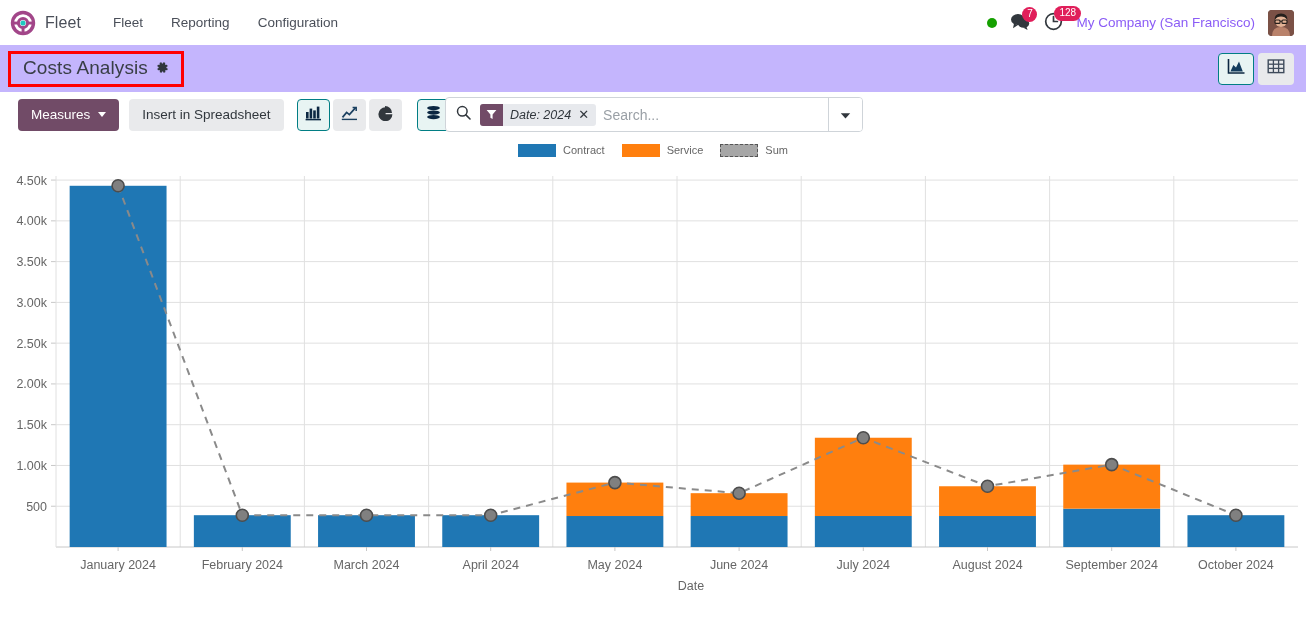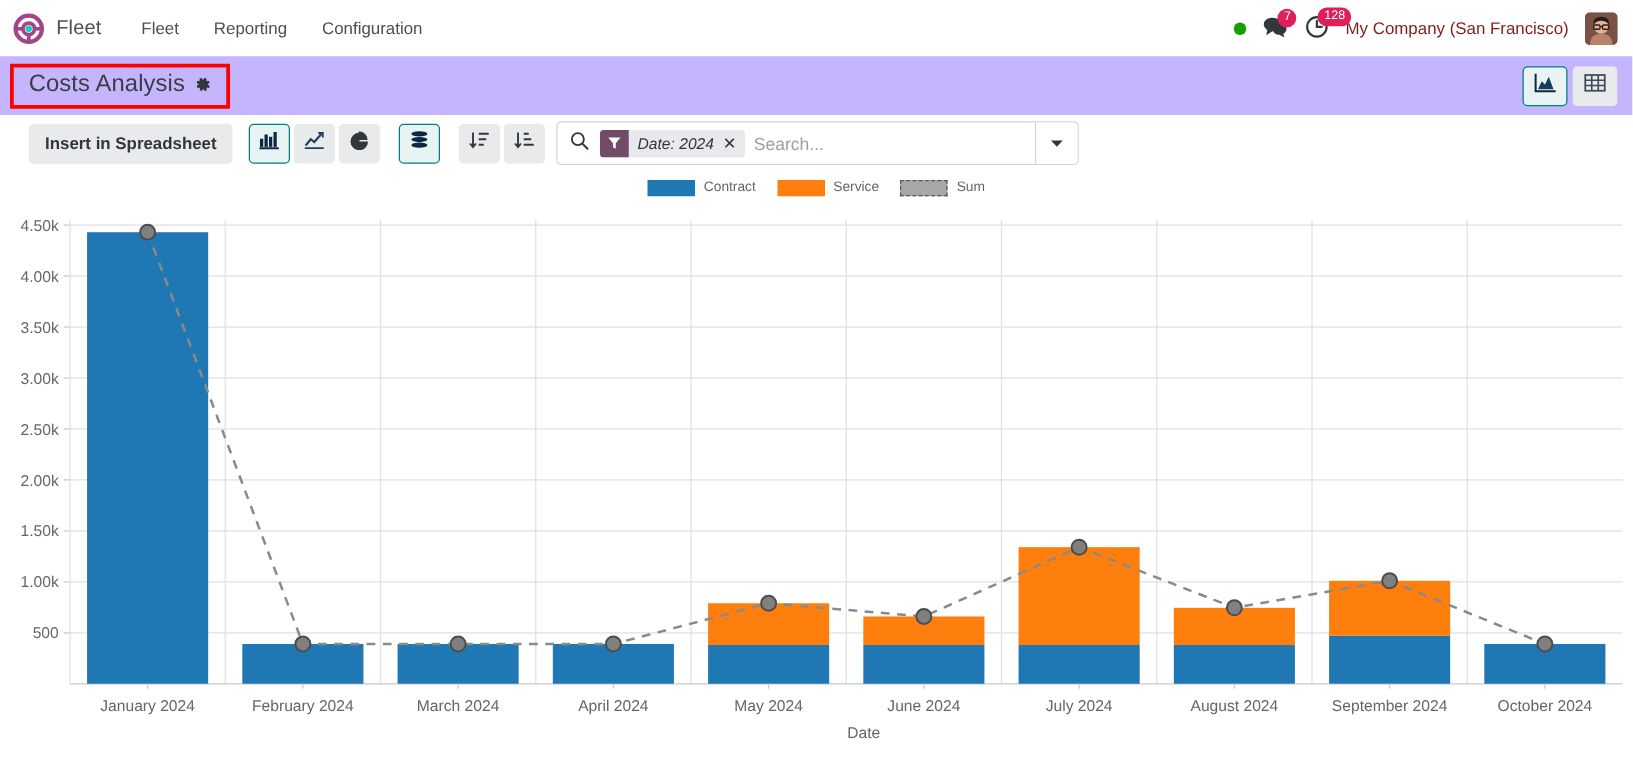--- a/index.html
+++ b/index.html
@@ -38,21 +38,21 @@
   }
   .status-dot { width: 10px; height: 10px; border-radius: 50%; background: #15a000; }
   .ico-badge { position: relative; display: flex; align-items: center; }
   .badge {
     position: absolute; top: -6px; left: 12px;
     background: #e01e5a; color: #fff; font-size: 10px; line-height: 1;
     padding: 2.5px 4.5px; border-radius: 9px; font-weight: 500;
     min-width: 15px; text-align: center;
   }
   .badge.wide { padding: 2.5px 5px; left: 10px; }
-  .company-name { font-size: 13.5px; color: #7f1d1d; white-space: nowrap; }
+  .company-name { font-size: 13.5px; color: #8b5cf6; white-space: nowrap; }
   .avatar {
     width: 26px; height: 26px; border-radius: 4px; overflow: hidden;
     background: #6d4c41; display: block;
   }
 
   
   .control-panel {
     height: 47px; display: flex; align-items: center;
     padding: 0 12px 0 0; background: #c4b5fd; position: relative;
   }
@@ -123,21 +123,21 @@
     display: flex; align-items: center; gap: 8px;
     font-family: "Liberation Sans", sans-serif;
   }
   .caret-down {
     width: 0; height: 0; border-left: 4.5px solid transparent;
     border-right: 4.5px solid transparent; border-top: 5px solid #fff;
   }
   .btn-plain {
     background: #e9eaec; color: #31373d; border: none; border-radius: 4px;
     height: 32px; padding: 0 13px; font-size: 13.5px; cursor: pointer;
-    margin-left: 5px; font-family: "Liberation Sans", sans-serif; font-weight: bold;
+    margin-left: 5px; font-family: "Liberation Sans", sans-serif;
   }
   .icon-group { display: flex; gap: 3px; margin-left: 8px; }
   .icon-btn {
     width: 33px; height: 32px; border-radius: 4px; background: #e9eaec;
     border: 1px solid transparent; display: flex; align-items: center;
     justify-content: center; cursor: pointer;
   }
   .icon-btn.active { background: #e8f4f3; border-color: #017e84; }
   .icon-group.sep { margin-left: 10px; }
 
@@ -271,20 +271,24 @@
           <line x1="1.2" y1="10.4" x2="16.8" y2="10.4" stroke="#3f4b5b" stroke-width="1.3"></line>
           <line x1="6.4" y1="2" x2="6.4" y2="14.6" stroke="#3f4b5b" stroke-width="1.3"></line>
           <line x1="11.6" y1="2" x2="11.6" y2="14.6" stroke="#3f4b5b" stroke-width="1.3"></line>
         </svg>
       </span>
     </span>
   </div>
 </div>
 
 <div class="chart-toolbar">
+  <button class="btn-measures">
+    <span>Measures</span>
+    <span class="caret-down"></span>
+  </button>
   <button class="btn-plain">Insert in Spreadsheet</button>
 
   <div class="icon-group">
     <span class="icon-btn active">
       <span>
         <svg width="17" height="16" viewBox="0 0 17 16">
           <rect x="1" y="7" width="2.6" height="6.5" fill="#0b2742"></rect>
           <rect x="4.6" y="3.6" width="2.6" height="9.9" fill="#0b2742"></rect>
           <rect x="8.2" y="5.4" width="2.6" height="8.1" fill="#0b2742"></rect>
           <rect x="11.8" y="1.6" width="2.6" height="11.9" fill="#0b2742"></rect>

